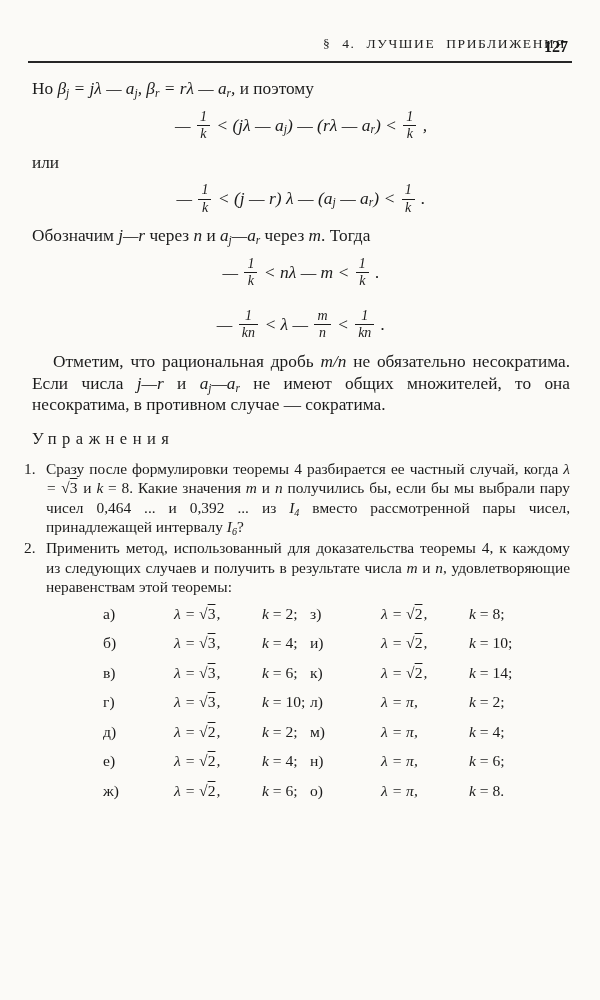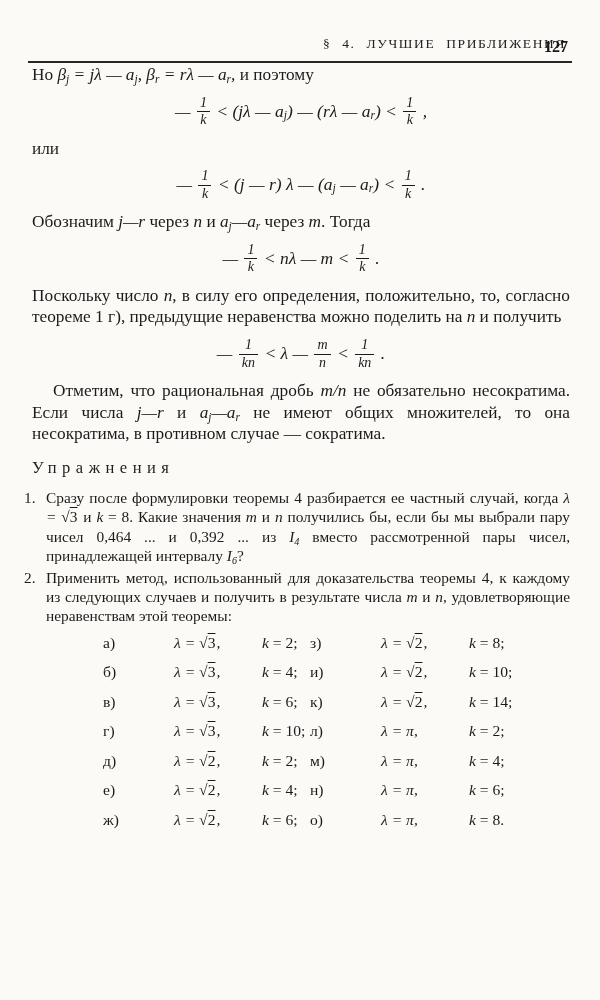--- a/index.html
+++ b/index.html
@@ -20,21 +20,21 @@
     color:#222;transform:translateX(-34px);
   }
   .rh-page{position:absolute;right:32px;bottom:0;font-size:16px;font-weight:bold;color:#161616;}
   .rule{margin:5px 28px 0 28px;border-bottom:2.2px solid #262626;}
 
   
   .content{padding:0 30px 0 32px;}
   .para{
     font-size:17.3px;line-height:21.6px;text-align:justify;margin:0;
   }
-  .para.first{margin-top:1px;}
+  .para.first{margin-top:15px;}
   .para.indent .txt:first-child{padding-left:0;}
   .para.indent{text-indent:21px;}
   .mvar{font-style:italic;}
   sub.msub{font-style:italic;font-size:66%;vertical-align:-0.28em;line-height:0;}
 
   .formula{
     text-align:center;font-size:17.5px;line-height:1;
     padding:9px 0 9px 0;white-space:nowrap;
   }
   .formula .txt,.formula .mvar{vertical-align:middle;}
@@ -83,21 +83,20 @@
 
     <p class="para first"><span class="txt">Но </span><span class="mvar">β</span><sub class="msub">j</sub><span class="mvar"> = jλ — a</span><sub class="msub">j</sub><span class="mvar">,  β</span><sub class="msub">r</sub><span class="mvar"> = rλ — a</span><sub class="msub">r</sub><span class="mvar">,</span><span class="txt"> и поэтому</span></p>
     <div class="formula"><span class="mvar">— </span><span class="frac"><span class="fnum">1</span><span class="fden">k</span></span><span class="mvar"> &lt; (jλ — a</span><sub class="msub">j</sub><span class="mvar">) — (rλ — a</span><sub class="msub">r</sub><span class="mvar">) &lt; </span><span class="frac"><span class="fnum">1</span><span class="fden">k</span></span><span class="mvar"> ,</span></div>
 
     <p class="para"><span class="txt">или</span></p>
     <div class="formula"><span class="mvar">— </span><span class="frac"><span class="fnum">1</span><span class="fden">k</span></span><span class="mvar"> &lt; (j — r) λ — (a</span><sub class="msub">j</sub><span class="mvar"> — a</span><sub class="msub">r</sub><span class="mvar">) &lt; </span><span class="frac"><span class="fnum">1</span><span class="fden">k</span></span><span class="mvar"> .</span></div>
 
     <p class="para"><span class="txt">Обозначим </span><span class="mvar">j—r</span><span class="txt"> через </span><span class="mvar">n</span><span class="txt"> и </span><span class="mvar">a</span><sub class="msub">j</sub><span class="mvar">—a</span><sub class="msub">r</sub><span class="txt"> через </span><span class="mvar">m</span><span class="txt">. Тогда</span></p>
     <div class="formula"><span class="mvar">— </span><span class="frac"><span class="fnum">1</span><span class="fden">k</span></span><span class="mvar"> &lt; nλ — m &lt; </span><span class="frac"><span class="fnum">1</span><span class="fden">k</span></span><span class="mvar"> .</span></div>
 
-    <p class="para"><span class="txt">Поскольку число </span><span class="mvar">n</span><span class="txt">, в силу его определения, положи­тельно, то, согласно теореме 1 г), предыдущие нера­венства можно поделить на </span><span class="mvar">n</span><span class="txt"> и получить</span></p>
     <div class="formula"><span class="mvar">— </span><span class="frac"><span class="fnum">1</span><span class="fden">kn</span></span><span class="mvar"> &lt; λ — </span><span class="frac"><span class="fnum">m</span><span class="fden">n</span></span><span class="mvar"> &lt; </span><span class="frac"><span class="fnum">1</span><span class="fden">kn</span></span><span class="mvar"> .</span></div>
 
     <p class="para indent"><span class="txt">Отметим, что рациональная дробь </span><span class="mvar">m/n</span><span class="txt"> не обяза­тельно несократима. Если числа </span><span class="mvar">j—r</span><span class="txt"> и </span><span class="mvar">a</span><sub class="msub">j</sub><span class="mvar">—a</span><sub class="msub">r</sub><span class="txt"> не имеют общих множителей, то она несократима, в про­тивном случае — сократима.</span></p>
 
     <div class="ex-heading">Упражнения</div>
 
     <div class="ex-list">
 
       <div class="ex-item">
         <span class="ex-num">1.</span>

